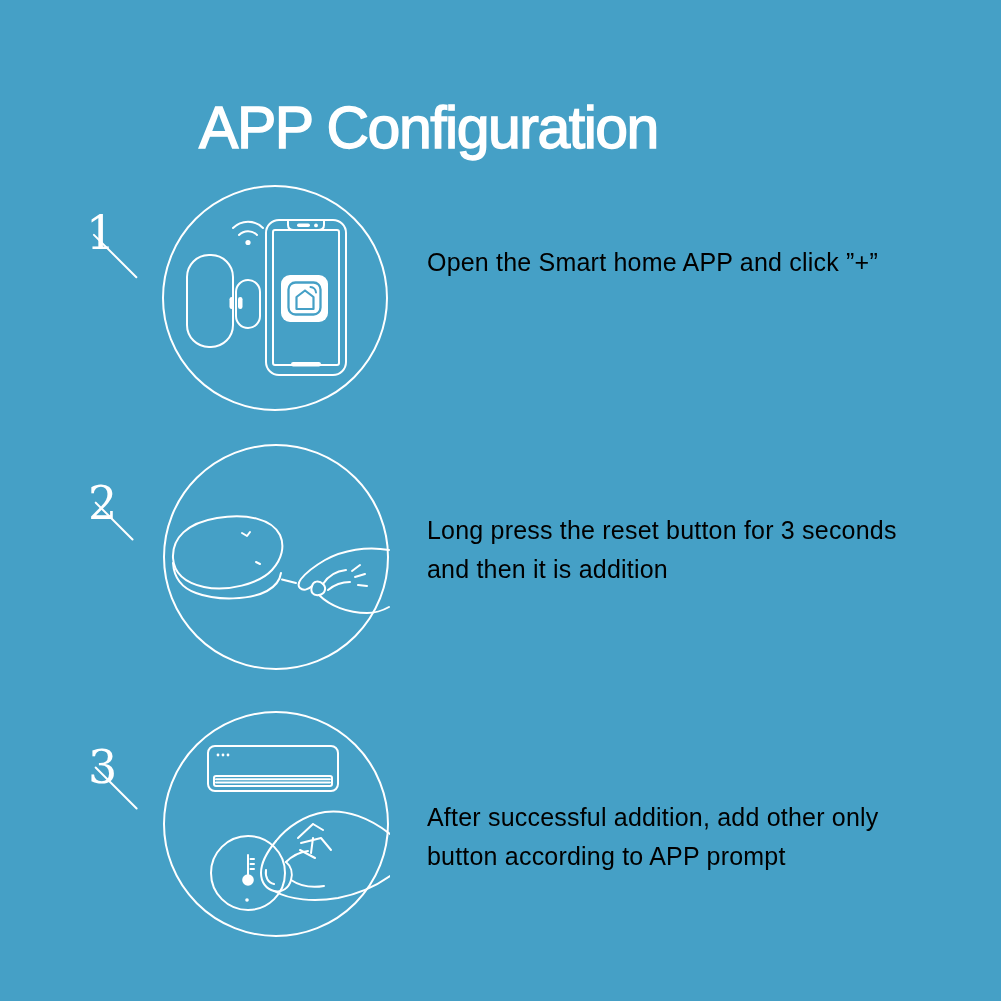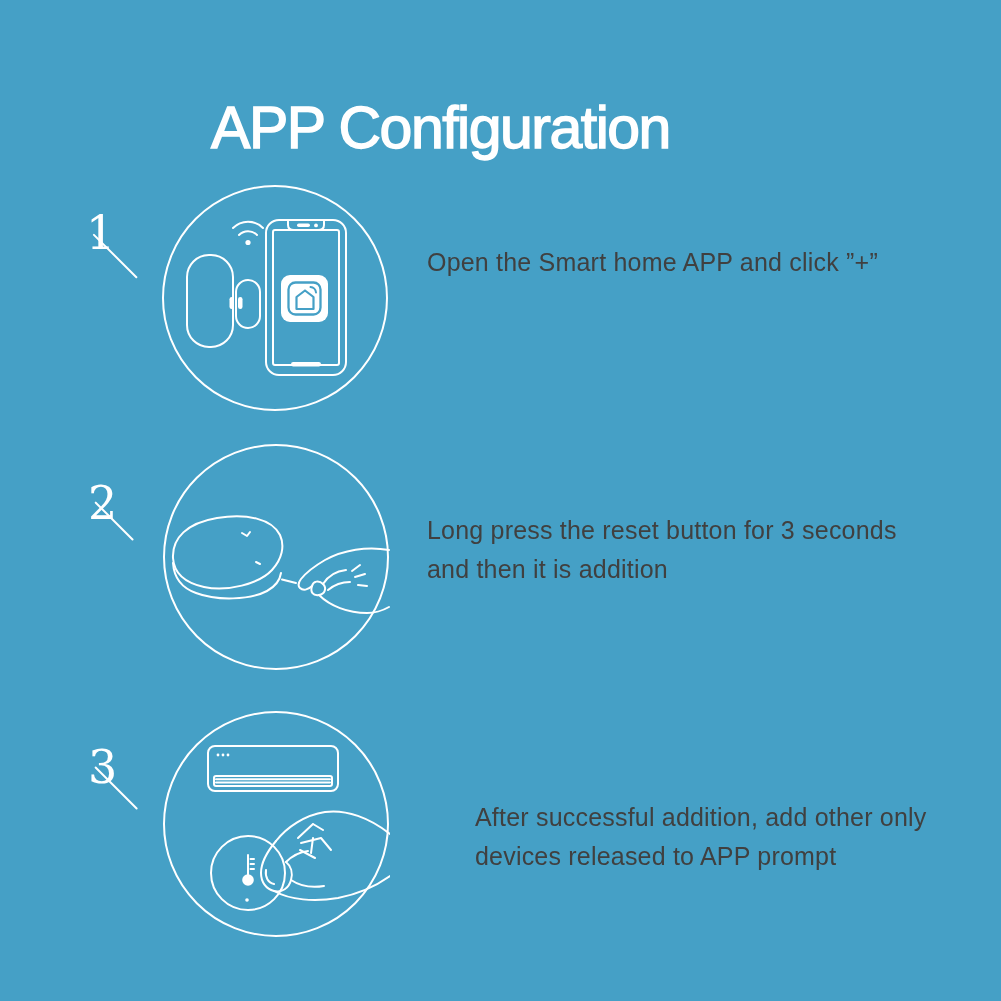--- a/index.html
+++ b/index.html
@@ -10,21 +10,21 @@
     overflow:hidden;
     position:relative;
   }
   .page{
     position:absolute;inset:0;
     width:1001px;height:1001px;
     background:#45a0c6;
   }
   .title{
     position:absolute;
-    top:56px;left:16px;width:849px;
+    top:56px;left:4px;width:849px;
     text-align:center;
     color:#ffffff;
     font-size:59px;
     font-weight:400;
     letter-spacing:-1.5px;
     -webkit-text-stroke:1.4px #ffffff;
     line-height:1.1;
   }
   .step-number{
     position:absolute;
@@ -36,21 +36,21 @@
   .slash{
     position:absolute;
     height:2.4px;
     background:#ffffff;
     border-radius:2px;
     transform:rotate(45deg);
   }
   .step-text{
     position:absolute;
     left:427px;
-    color:#404040;
+    color:#000000;
     font-size:25px;
     line-height:38.5px;
     letter-spacing:0.2px;
     white-space:nowrap;
   }
   .illus{position:absolute;}
   .st{fill:none;stroke:#ffffff;stroke-width:2;stroke-linecap:round;stroke-linejoin:round;}
 </style>
 </head>
 <body>
@@ -156,18 +156,18 @@
       <path class="st" d="M 228,124 C 208,108 184,99 163,102 C 143,105 125,117 114,131"></path>
       <path class="st" d="M 114,131 C 104,143 99,154 99,163 C 99,172 104,179 112,181 C 120,183 127,178 129,170 C 131,163 129,156 124,152"></path>
       <path class="st" stroke-width="1.6" d="M 104,160 C 103,167 106,173 112,174"></path>
       <path class="st" d="M 112,181 C 128,190 152,192 176,188 C 196,184 214,176 228,166"></path>
       <path class="st" d="M 129,170 C 138,176 150,178 162,176"></path>
       <path class="st" d="M 124,152 C 130,146 138,142 146,141"></path>
       <path class="st" stroke-width="1.7" d="M 136,128 L 151,114 M 139,133 L 159,128 M 138,140 L 153,148 M 151,128 L 149,143 M 159,128 L 169,140 M 151,114 L 161,120"></path>
     </g>
   </svg>
 
-  <div class="step-text" style="top:798px;margin-left:48px;">
+  <div class="step-text" style="top:798px;">
     <div>After successful addition, add other only</div>
-    <div>devices released to APP prompt</div>
+    <div>button according to APP prompt</div>
   </div>
 
 </div>
 
 </body></html>

